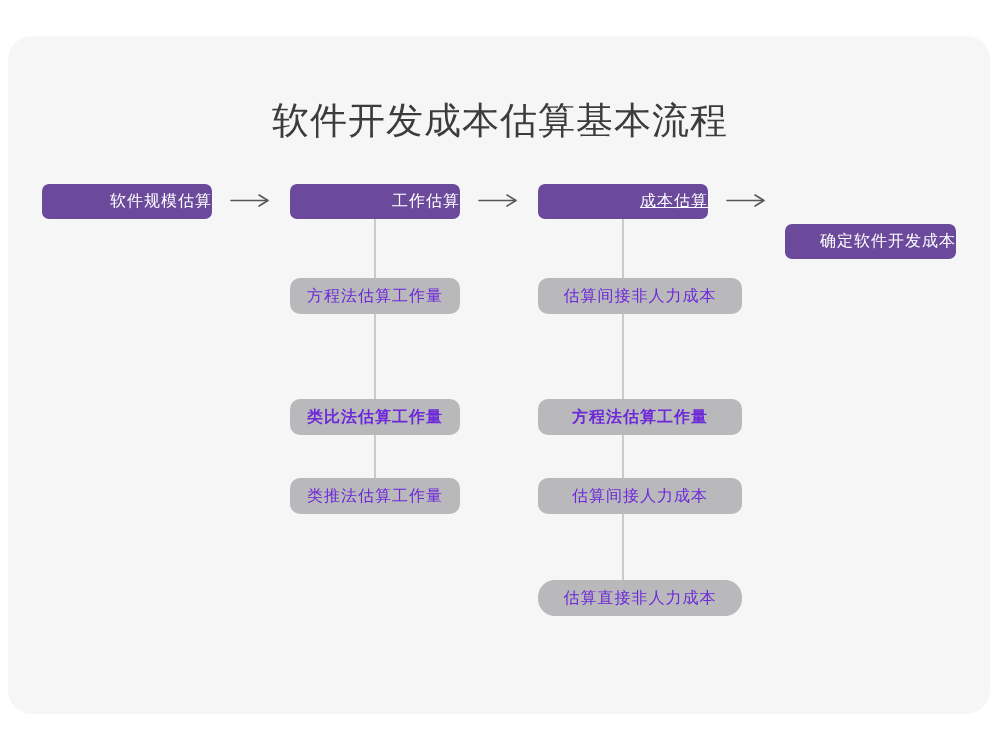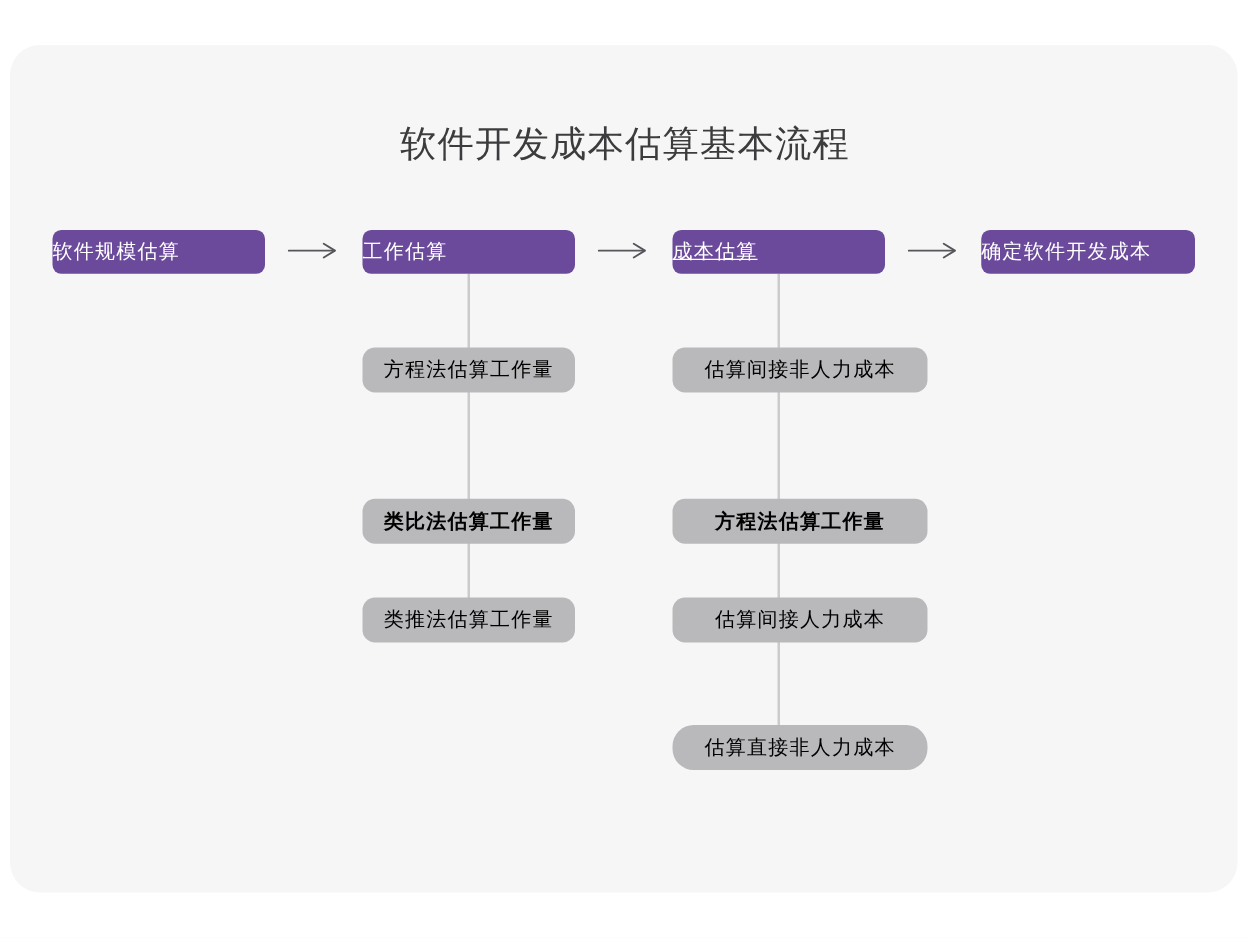--- a/index.html
+++ b/index.html
@@ -15,44 +15,44 @@
     left: 8px; top: 36px;
     width: 982px; height: 678px;
     background: #f6f6f7;
     border-radius: 24px;
   }
   .diagram-title {
     position: absolute;
     left: 0; top: 96px;
     width: 100%;
     text-align: center;
-    font-size: 29px;
+    font-size: 37px;
     font-weight: 500;
     letter-spacing: 1px;
     color: #3c3c3e;
   }
   .stage-node {
     position: absolute;
     top: 184px;
     height: 35px;
     width: 170px;
     background: #6b4a9c;
     border-radius: 7px;
     display: flex;
     align-items: center;
-    justify-content: flex-start;
+    justify-content: flex-end;
     color: #ffffff;
     font-size: 16px;
     letter-spacing: 1px;
     z-index: 3;
   }
   .stage-1 { left: 42px; }
   .stage-2 { left: 290px; }
   .stage-3 { left: 538px; text-decoration: underline; }
-  .stage-4 { left: 785px; width: 171px; }
+  .stage-4 { left: 785px; width: 171px; margin-top: 40px; }
   .flow-arrow {
     position: absolute;
     top: 193px;
     width: 40px; height: 15px;
     z-index: 2;
   }
   .arrow-1 { left: 230px; }
   .arrow-2 { left: 478px; }
   .arrow-3 { left: 726px; }
   .connector {
@@ -64,21 +64,21 @@
   .connector-work { left: 374px; top: 219px; height: 263px; }
   .connector-cost { left: 622px; top: 219px; height: 365px; }
   .substep-node {
     position: absolute;
     width: 170px; height: 36px;
     background: #b9b9bc;
     border-radius: 10px;
     display: flex;
     align-items: center;
     justify-content: center;
-    color: #000000;
+    color: #6d28d9;
     font-size: 16px;
     letter-spacing: 1px;
     z-index: 2;
   }
   .col-work { left: 290px; }
   .col-cost { left: 538px; width: 204px; }
   .row-1 { top: 278px; }
   .row-2 { top: 399px; font-weight: bold; }
   .row-3 { top: 478px; }
   .row-4 { top: 580px; border-radius: 17px; }

